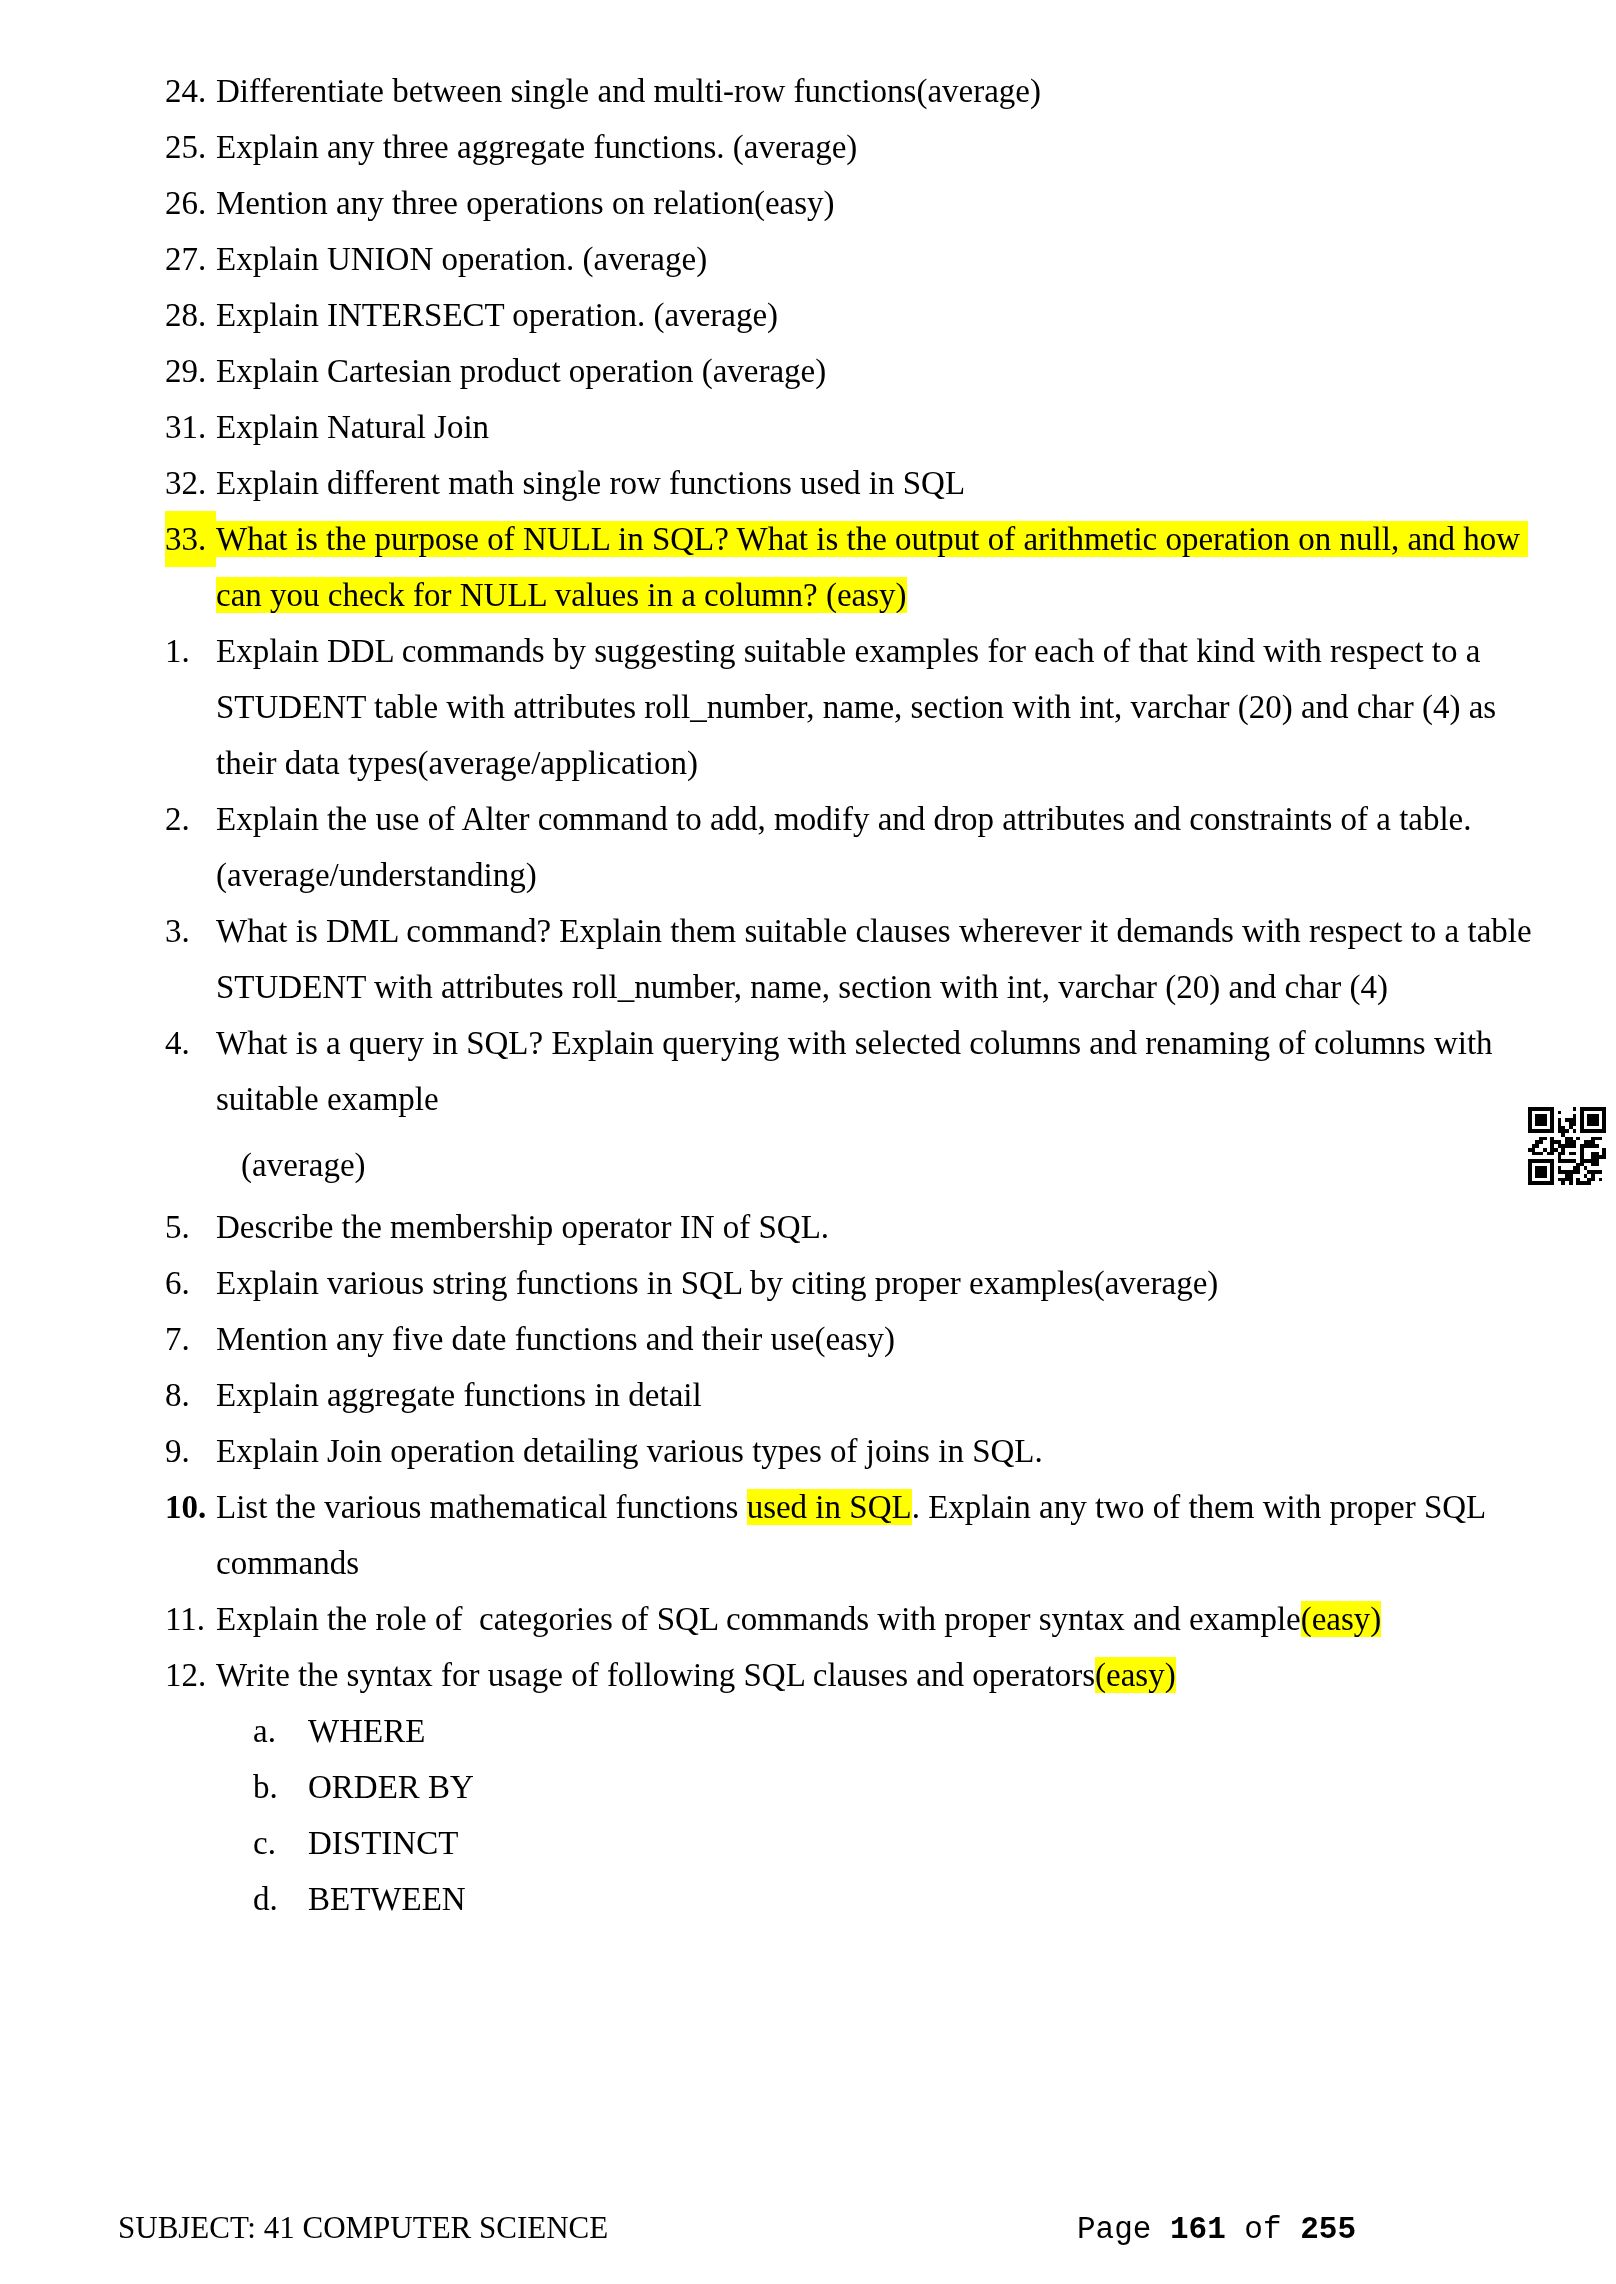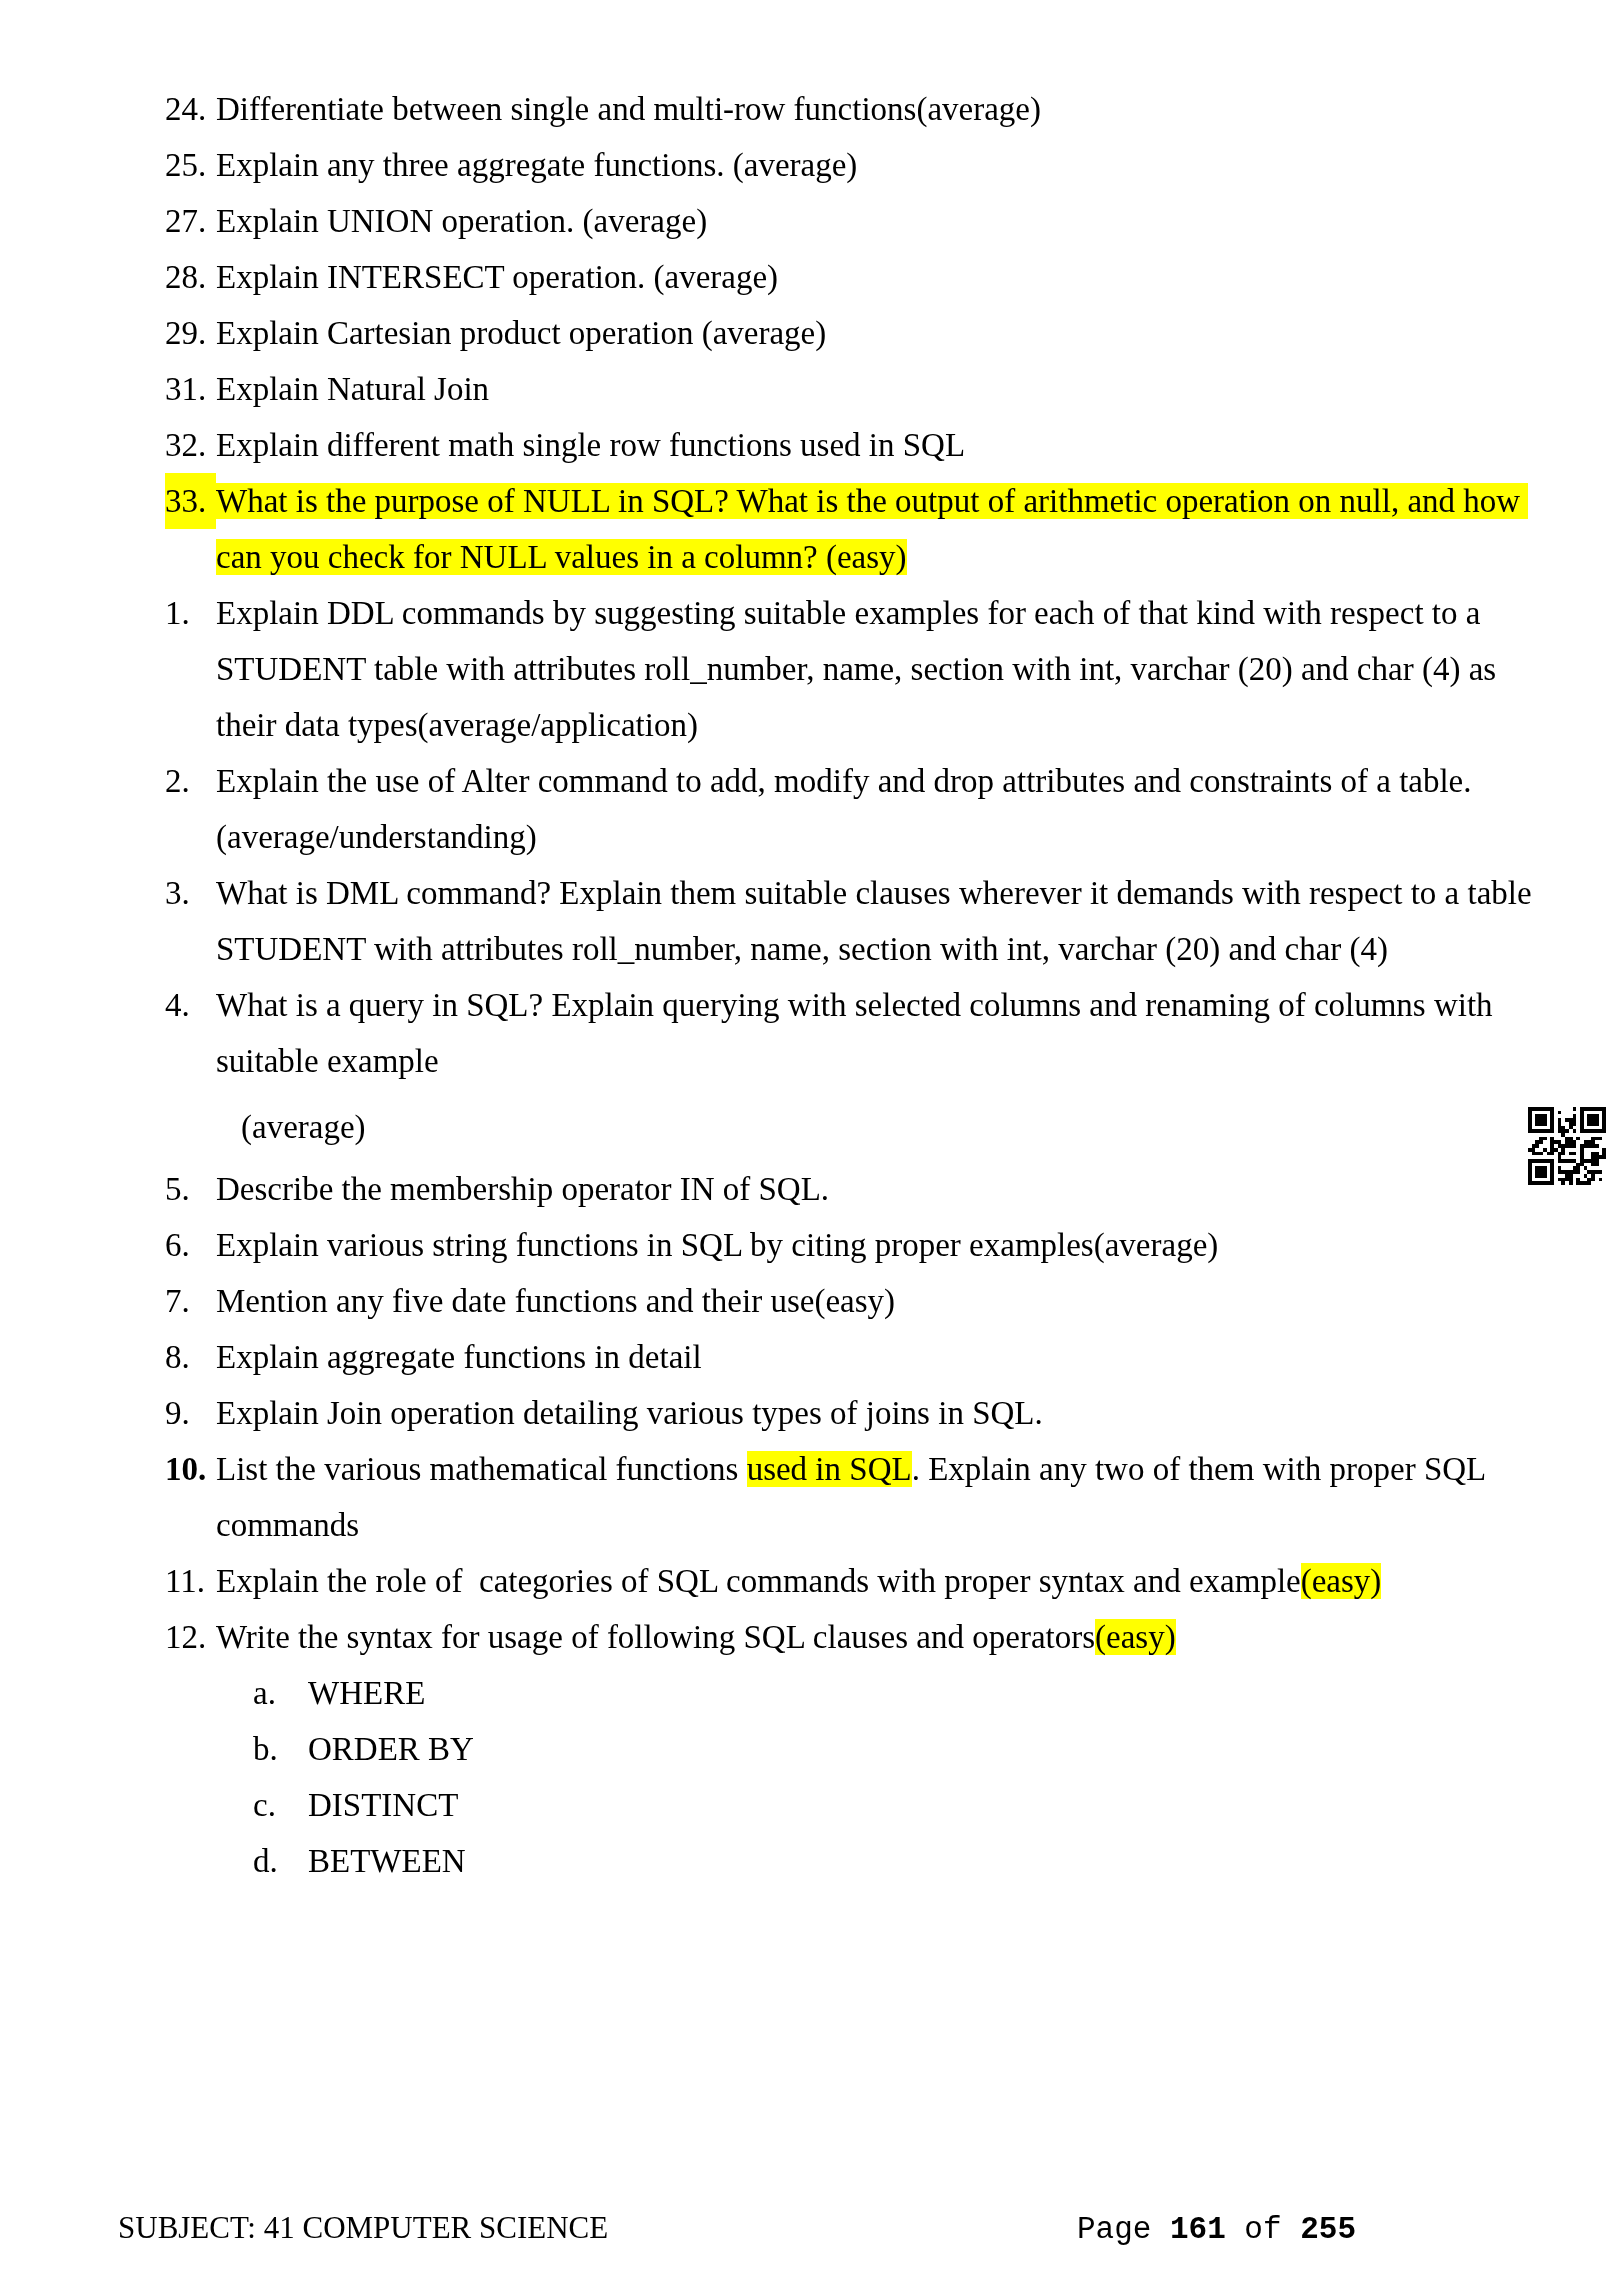--- a/index.html
+++ b/index.html
@@ -5,21 +5,21 @@
   * { margin: 0; padding: 0; box-sizing: border-box; }
   html, body { background: #ffffff; }
   .page {
     position: relative;
     width: 1617px;
     height: 2284px;
     background: var(--page-bg, #ffffff);
     color: var(--ink, #000000);
     font-family: "Liberation Serif", "DejaVu Serif", serif;
     font-size: 33px;
-    padding: 81px 85px 0 118px;
+    padding: 63px 85px 0 118px;
     overflow: hidden;
   }
   .q-list { margin-left: 47px; }
   .q-item { display: flex; align-items: baseline; line-height: 56px; }
   .q-num  { flex: 0 0 51px; white-space: pre; }
   .q-text { flex: 1 1 auto; white-space: pre-wrap; }
   .hl { background-color: var(--hl, #ffff00); }
   .bold { font-weight: bold; }
   .section-heading {
     font-weight: bold;
@@ -65,20 +65,24 @@
 <div class="page">
 
   <div class="q-list" id="two-marks-list">
       <div class="q-item">
         <span class="q-num">24.</span>
         <span class="q-text"><span>Differentiate between single and multi-row functions(average)</span></span>
       </div>
       <div class="q-item">
         <span class="q-num">25.</span>
         <span class="q-text"><span>Explain any three aggregate functions. (average)</span></span>
+      </div>
+      <div class="q-item">
+        <span class="q-num">26.</span>
+        <span class="q-text"><span>Mention any three operations on relation(easy)</span></span>
       </div>
       <div class="q-item">
         <span class="q-num">27.</span>
         <span class="q-text"><span>Explain UNION operation. (average)</span></span>
       </div>
       <div class="q-item">
         <span class="q-num">28.</span>
         <span class="q-text"><span>Explain INTERSECT operation. (average)</span></span>
       </div>
       <div class="q-item">

